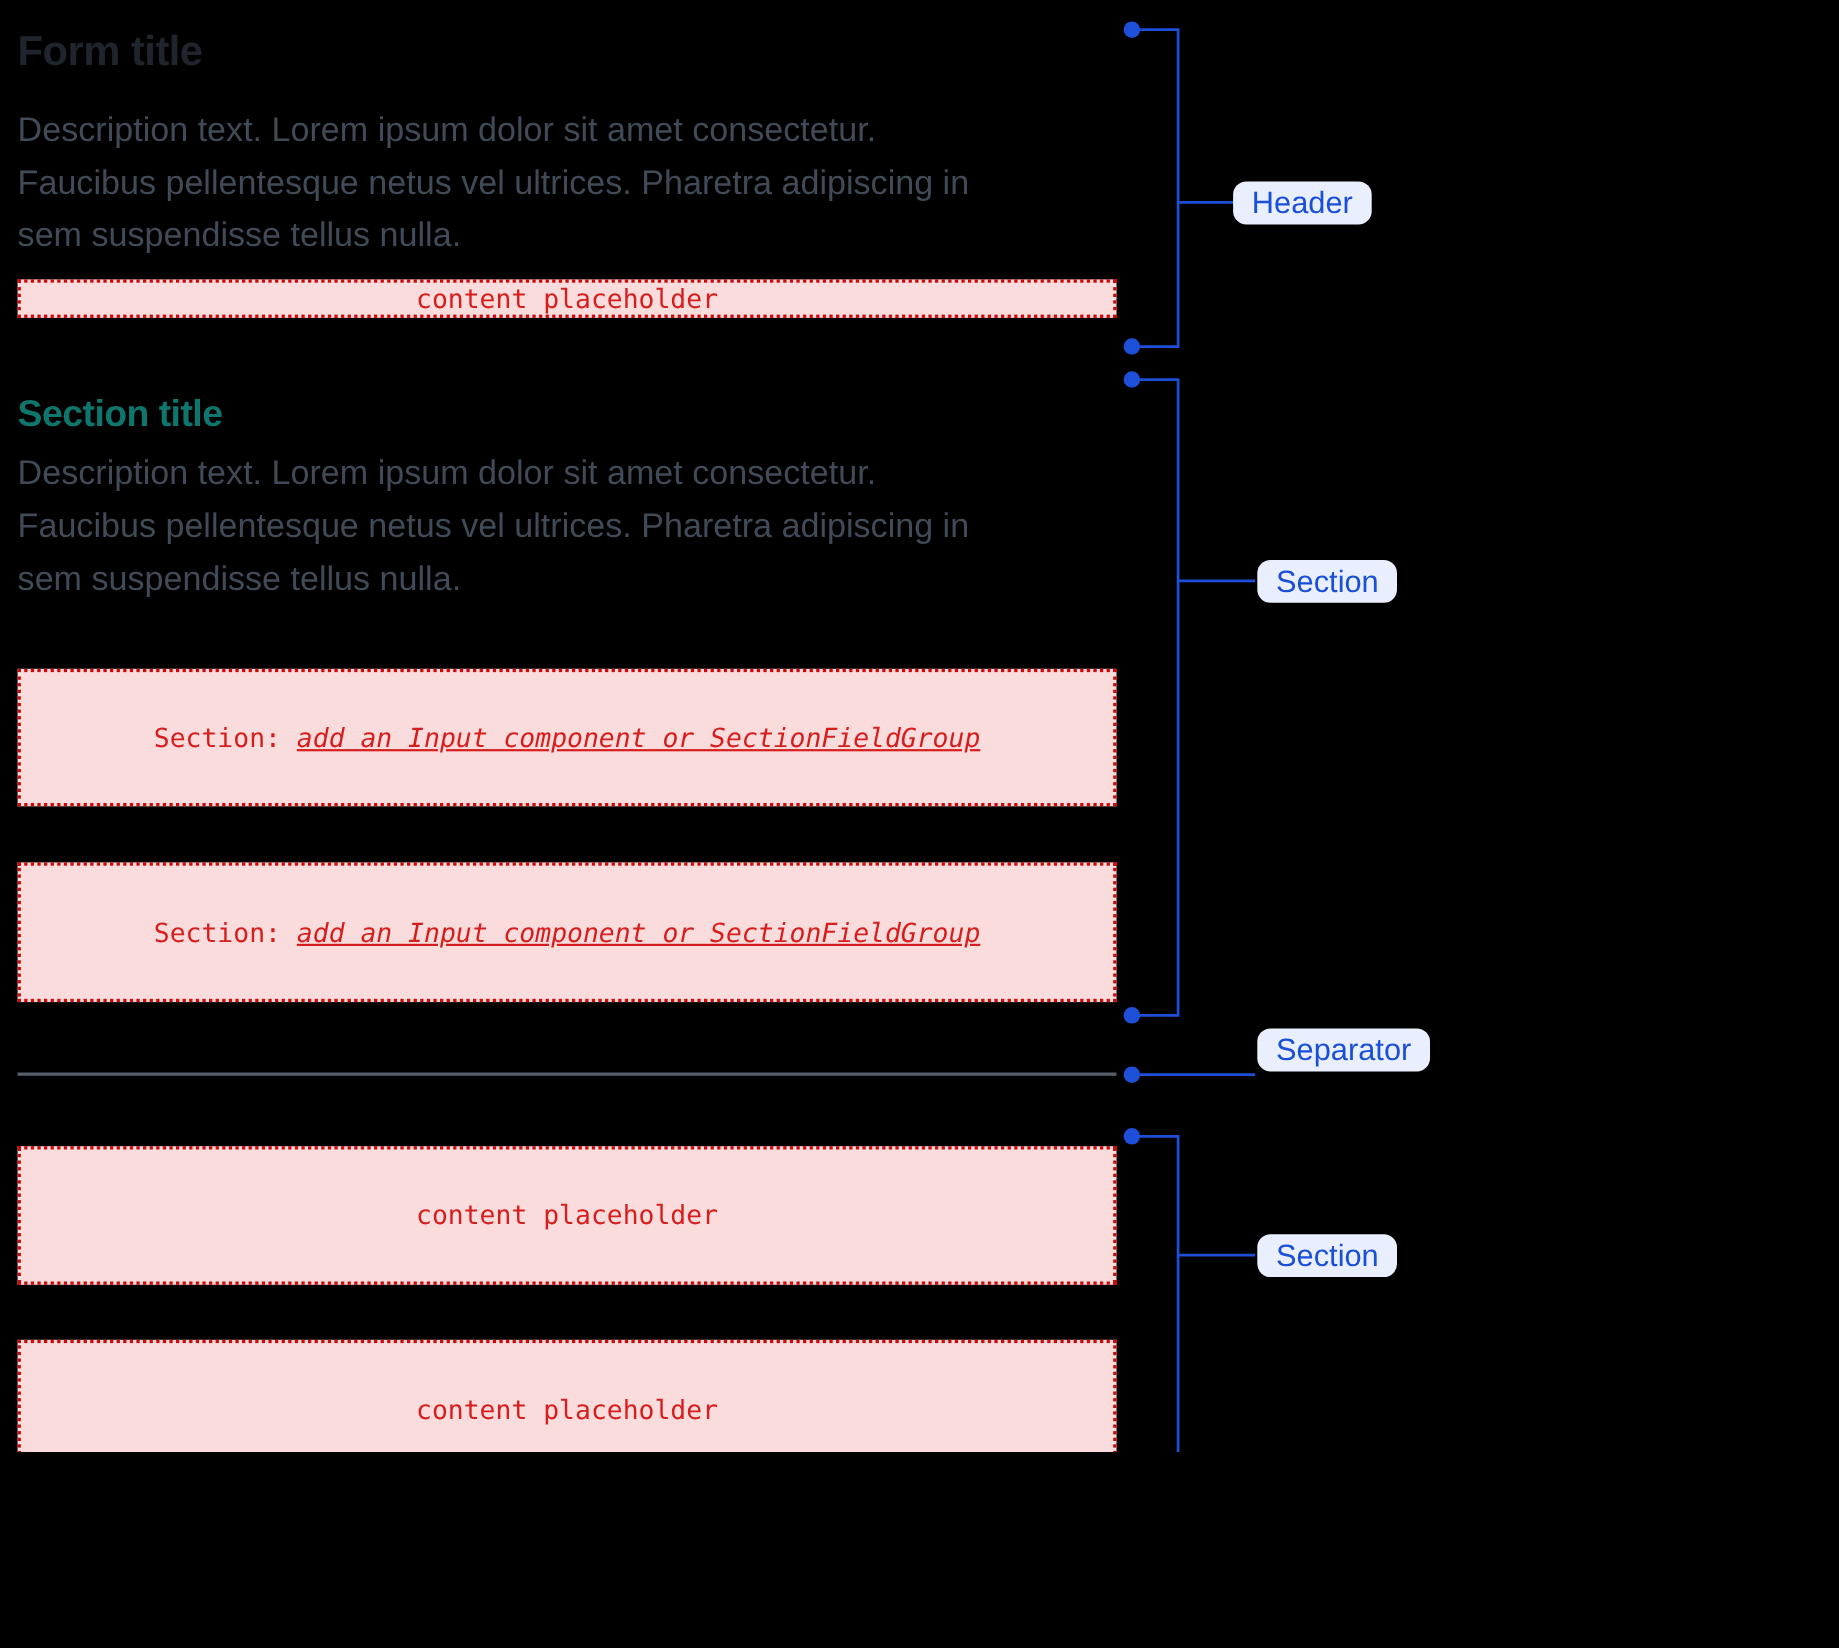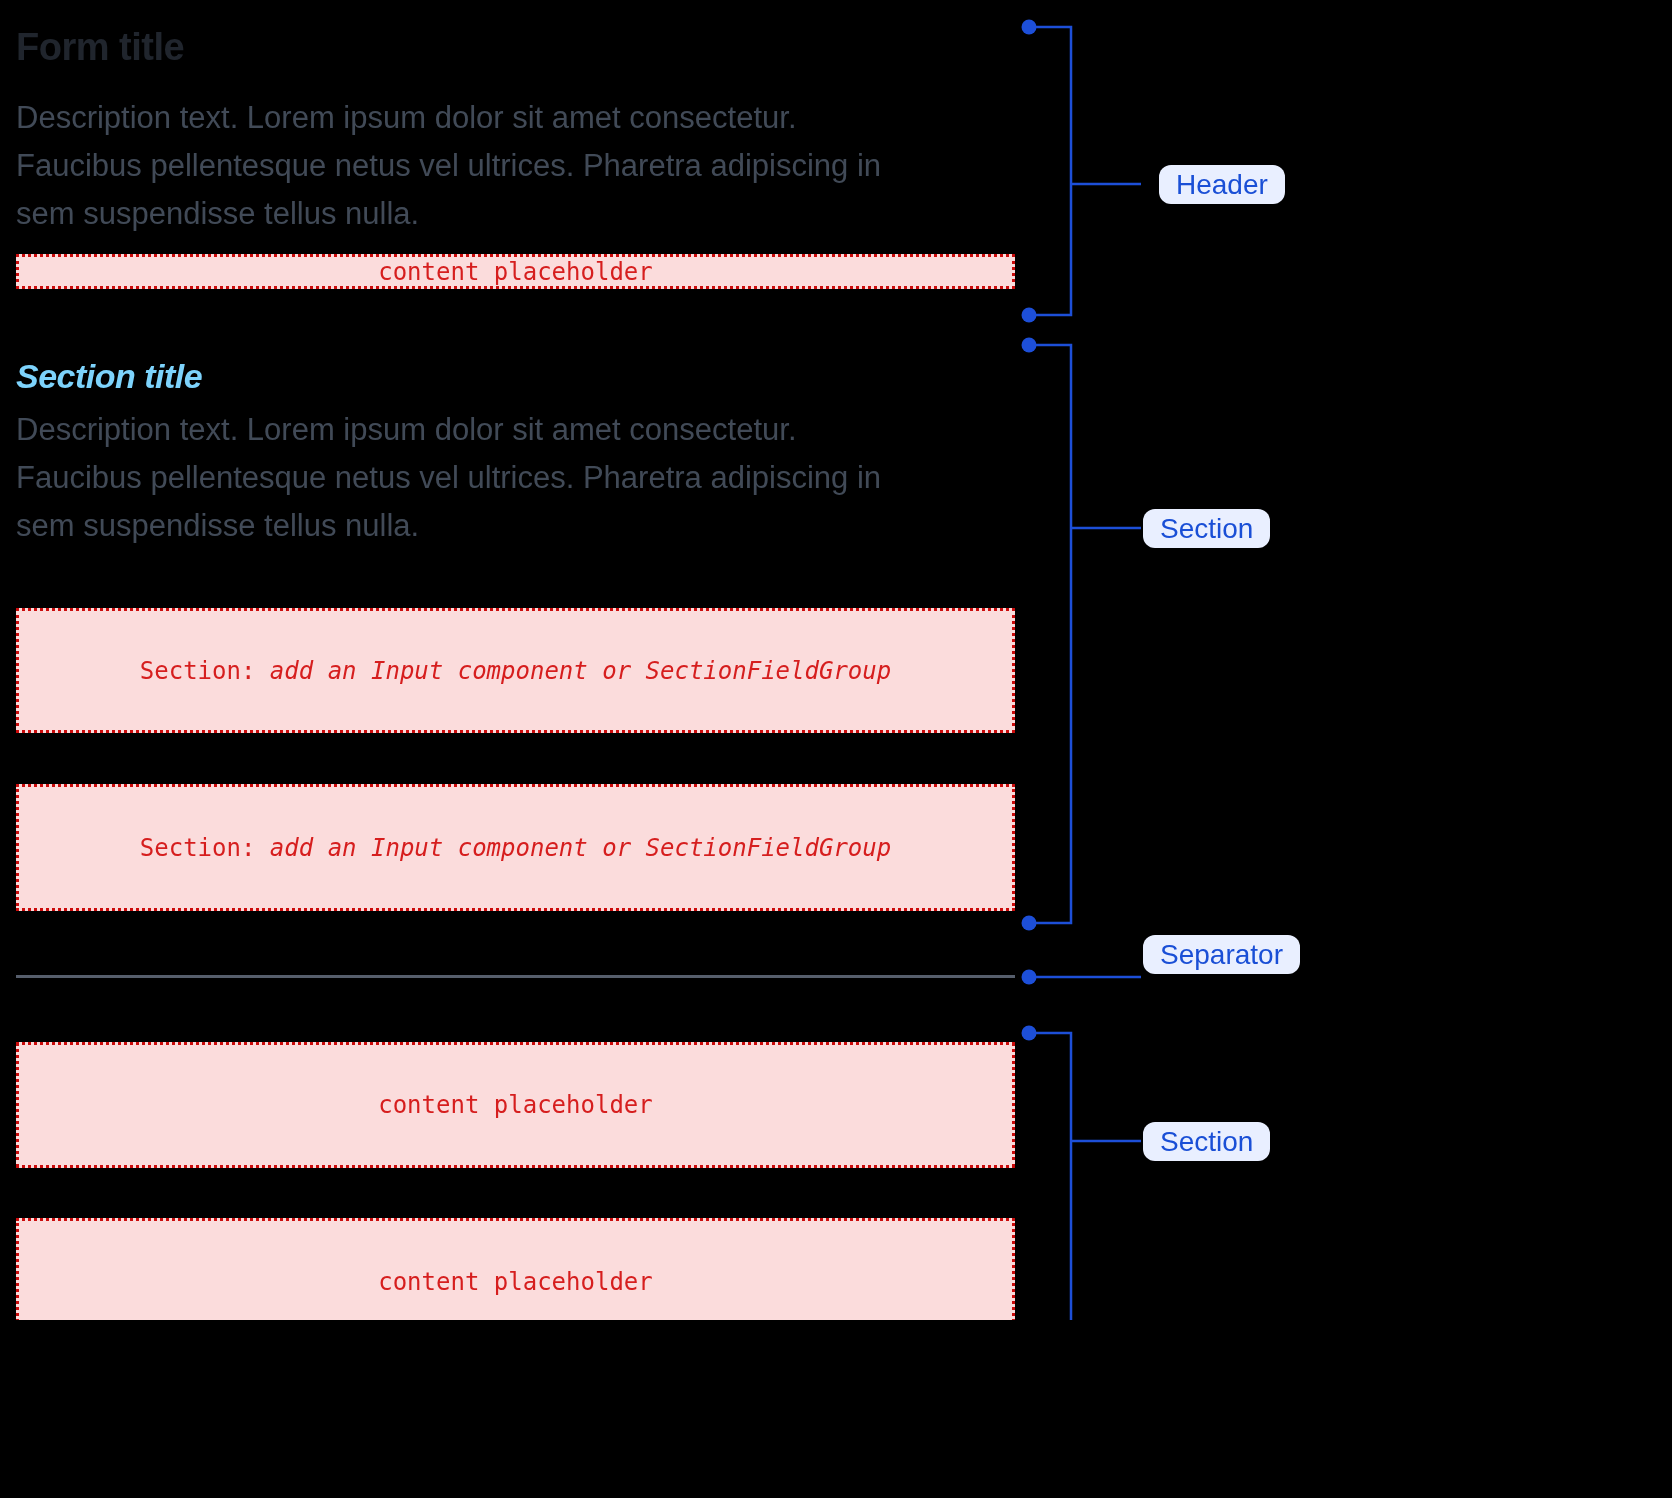--- a/index.html
+++ b/index.html
@@ -14,33 +14,32 @@
     letter-spacing:-0.5px;
   }
   .form-desc{margin:24px 0 0 0;font-size:31px;line-height:48px;color:#414a57;font-weight:400;}
   .ph-strip{
     margin-top:16px;height:35px;box-sizing:border-box;
     background:#fbdcdc;border:3px dotted #cb0b0b;
     display:flex;align-items:center;justify-content:center;
     font-family:"DejaVu Sans Mono", monospace;font-size:24px;color:#d61e1e;
   }
   .section-title{
-    margin:69px 0 0 0;font-size:34px;line-height:36px;font-weight:700;color:#7dd3fc;
+    margin:69px 0 0 0;font-size:34px;line-height:36px;font-weight:700;color:#0f766e;
     letter-spacing:-0.5px;
-    font-style:italic;
   }
   .section-desc{margin:12px 0 0 0;font-size:31px;line-height:48px;color:#414a57;}
   .slot-box{
     box-sizing:border-box;height:125px;
     background:#fbdcdc;border:3px dotted #cb0b0b;
     display:flex;align-items:center;justify-content:center;
     font-family:"DejaVu Sans Mono", monospace;font-size:24px;color:#d61e1e;
     white-space:pre;
   }
-  .slot-box .em{font-style:italic;}
+  .slot-box .em{font-style:italic;text-decoration:underline;}
   .slot-a{margin-top:58px;}
   .slot-b{margin-top:51px;height:127px;}
   .separator{
     margin:64px 0 0 0;border:none;height:3px;width:999px;background:#565e6c;
   }
   .ph-box{
     box-sizing:border-box;height:126px;
     background:#fbdcdc;border:3px dotted #cb0b0b;
     display:flex;align-items:center;justify-content:center;
     font-family:"DejaVu Sans Mono", monospace;font-size:24px;color:#d61e1e;
@@ -138,19 +137,19 @@
       <circle cx="1029" cy="315" r="7.5"></circle>
       <circle cx="1029" cy="345" r="7.5"></circle>
       <circle cx="1029" cy="923" r="7.5"></circle>
       <circle cx="1029" cy="977" r="7.5"></circle>
       <circle cx="1029" cy="1033" r="7.5"></circle>
       <circle cx="1029" cy="1378" r="7.5"></circle>
       <circle cx="1029" cy="1445" r="7.5"></circle>
     </g>
   </svg>
 
-  <div class="pill" style="left:1159px;top:165px;">Header</div>
+  <div class="pill" style="left:1121px;top:165px;">Header</div>
   <div class="pill" style="left:1143px;top:509px;">Section</div>
   <div class="pill" style="left:1143px;top:935px;">Separator</div>
   <div class="pill" style="left:1143px;top:1122px;">Section</div>
   <div class="pill" style="left:1143px;top:1426px;">Lorem</div>
 
 </div>
 
 </body></html>

